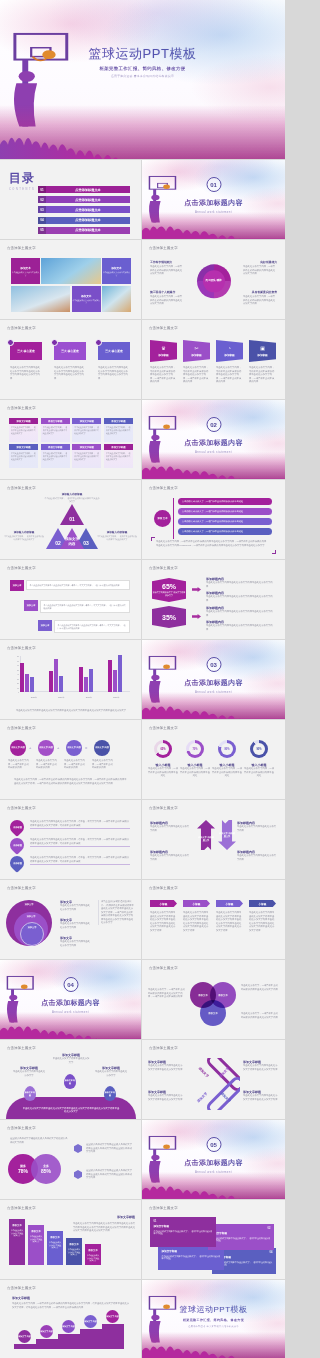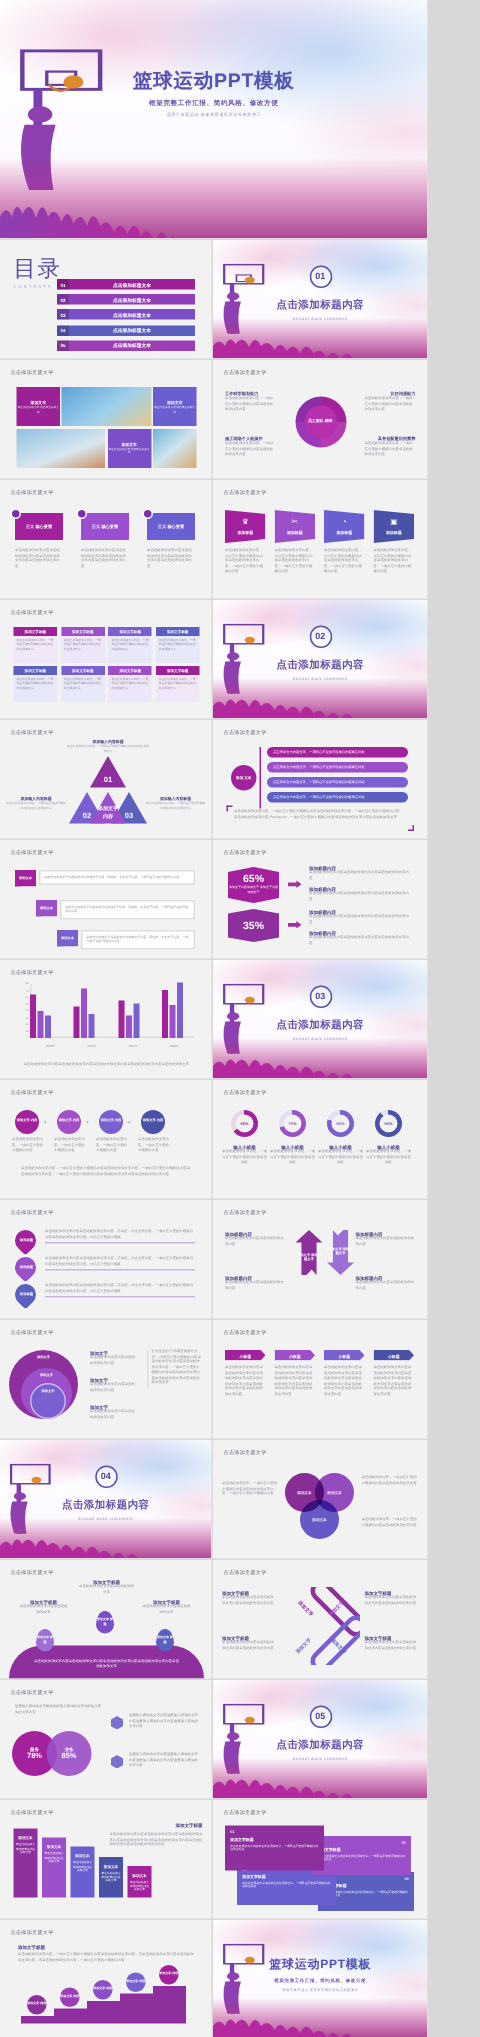--- a/index.html
+++ b/index.html
@@ -41,21 +41,21 @@
     position: absolute; left:0; right:0; bottom:0; height: 34%;
     background: linear-gradient(180deg, rgba(200,60,150,0) 0%, rgba(190,50,140,.35) 35%, rgba(160,40,130,.85) 100%);
     -webkit-mask-image: radial-gradient(circle at 4% 70%, #000 6%, transparent 7%), linear-gradient(#000,#000);
   }
   .crowd svg { position:absolute; bottom:0; left:0; width:100%; height:100%; }
   .hoop { position:absolute; left: 2%; top: 18%; width: 26%; height: 62%; }
   .hoop svg { width:100%; height:100%; }
 
   .cover-title { position: absolute; left: 0; right: 0; top: 28%; text-align: center; }
   .cover-title .t1 {
-    font-size: 13px; font-weight: bold; letter-spacing: .5px;
+    font-size: 13px; font-weight: normal; letter-spacing: .5px;
     background: linear-gradient(90deg,#6a4fb5,#3f5fae);
     -webkit-background-clip: text; background-clip: text; color: transparent;
     text-shadow: 0 0 1px rgba(90,70,170,.25);
   }
   .cover-title .t2 { font-size: 4.4px; color: #6b56a8; margin-top: 3px; font-weight: bold; letter-spacing: .4px; }
   .cover-title .t3 { font-size: 2.8px; color: #9a8fc0; margin-top: 3px; letter-spacing: .3px; }
 
   .sec-num {
     position: absolute; left: 50%; top: 22%; transform: translateX(-50%);
     width: 15px; height: 15px; border: 1px solid #5b4fa8; border-radius: 50%;
@@ -66,21 +66,21 @@
   .sec-title { position: absolute; left: 0; right: 0; top: 48%; text-align: center; }
   .sec-title .s1 {
     font-size: 7px; font-weight: bold; letter-spacing: .3px;
     background: linear-gradient(90deg,#7a3f9e,#4a5bb0);
     -webkit-background-clip: text; background-clip: text; color: transparent;
   }
   .sec-title .s2 { font-size: 2.8px; color: #9b8fc2; margin-top: 2px; letter-spacing: .4px; }
 
   
   .toc-h { position:absolute; left:9px; top:10px; }
-  .toc-h .m { font-size: 15px; font-weight: normal; color: #5a4ba6; letter-spacing: 1px; }
+  .toc-h .m { font-size: 12px; font-weight: bold; color: #5a4ba6; letter-spacing: 1px; }
   .toc-h .e { font-size: 2.6px; color: #a79cc8; letter-spacing: 1.5px; margin-top: 1px; }
   .toc-list { position:absolute; left: 38px; top: 26px; width: 92px; }
   .toc-row { display: flex; align-items: stretch; height: 7px; margin-bottom: 3.2px; }
   .toc-n { width: 8px; background: rgba(0,0,0,.18); display:flex;align-items:center;justify-content:center;
            font-size:3px;color:#fff;font-weight:bold; }
   .toc-t { flex: 1; display:flex;align-items:center;justify-content:center; font-size:3.2px; color:#fff; font-weight:bold; }
   .body-txt { font-size: 2.3px; color:#8d8d9b; line-height: 1.55; }
   .ttl-sm { font-size: 3px; color: #4a3f86; font-weight: bold; }
 
   

